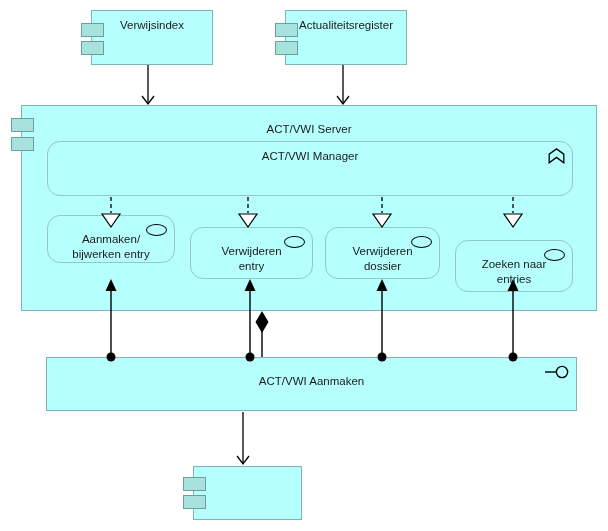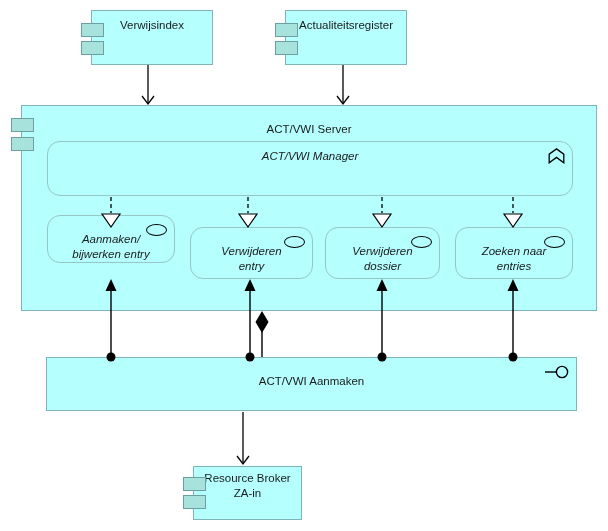--- a/index.html
+++ b/index.html
@@ -12,21 +12,21 @@
     --text:#1A1A1A;
     --bg:#FFFFFF;
   }
   html,body{margin:0;padding:0;background:#fff;}
   .canvas{
     position:relative;width:608px;height:531px;background:var(--bg);
     font-family:"Liberation Sans", sans-serif;color:var(--text);overflow:hidden;
   }
   .node{position:absolute;box-sizing:border-box;background:var(--node-fill);text-align:center;font-size:11.5px;}
   .rect{border:1px solid var(--node-border);}
-  .rounded{border:1px solid var(--rounded-border);border-radius:13px;font-style:italic;}
+  .rounded{border:1px solid var(--rounded-border);border-radius:13px;}
   .label{display:block;white-space:pre-line;line-height:15px;padding-top:16px;}
   .pt7{padding-top:7px;} .pt4{padding-top:4px;}
   .tab{position:absolute;left:-11px;width:21px;height:12px;background:var(--tab-fill);border:1px solid var(--tab-border);z-index:3;}
   .svc-ellipse{position:absolute;right:7px;top:8px;width:19px;height:10px;border:1.4px solid var(--line);border-radius:50%;}
   .fn-icon{position:absolute;right:7px;top:6px;}
   .if-icon{position:absolute;right:7px;top:7px;}
   .wires{position:absolute;left:0;top:0;z-index:5;}
   .wires line,.wires path{stroke:var(--line);}
 </style>
 </head>
@@ -69,41 +69,39 @@
   <div class="node rounded" style="left:190px;top:227px;width:123px;height:52px;">
     <span class="label">Verwijderen
 entry</span>
     <span class="svc-ellipse"></span>
   </div>
   <div class="node rounded" style="left:325px;top:227px;width:115px;height:52px;">
     <span class="label">Verwijderen
 dossier</span>
     <span class="svc-ellipse"></span>
   </div>
-  <div class="node rounded" style="left:455px;top:227px;width:118px;height:52px;">
+  <div class="node rounded" style="left:455px;top:240px;width:118px;height:52px;">
     <span class="label">Zoeken naar
 entries</span>
     <span class="svc-ellipse"></span>
   </div>
 
   <div class="node rect" style="left:46px;top:357px;width:531px;height:54px;">
     <span class="label">ACT/VWI Aanmaken</span>
     <span class="if-icon">
       <svg width="24" height="14" viewBox="0 0 24 14">
         <line x1="0" y1="7" x2="11" y2="7" stroke="#000" stroke-width="1.4"></line>
         <circle cx="17" cy="7" r="5.6" fill="none" stroke="#000" stroke-width="1.4"></circle>
       </svg>
     </span>
   </div>
 
   <div class="node rect" style="left:193px;top:466px;width:109px;height:54px;">
     <span class="tab" style="top:10px;"></span>
     <span class="tab" style="top:28px;"></span>
-    <span class="label pt4">Resource Broker
-ZA-in</span>
   </div>
 
   <svg class="wires" width="608" height="531" viewBox="0 0 608 531">
 
     <g>
       <line x1="148" y1="65" x2="148" y2="103" stroke-width="1.3"></line>
       <path d="M142,96 L148,104 L154,96" fill="none" stroke-width="1.3"></path>
     </g>
     <g>
       <line x1="343" y1="65" x2="343" y2="103" stroke-width="1.3"></line>

